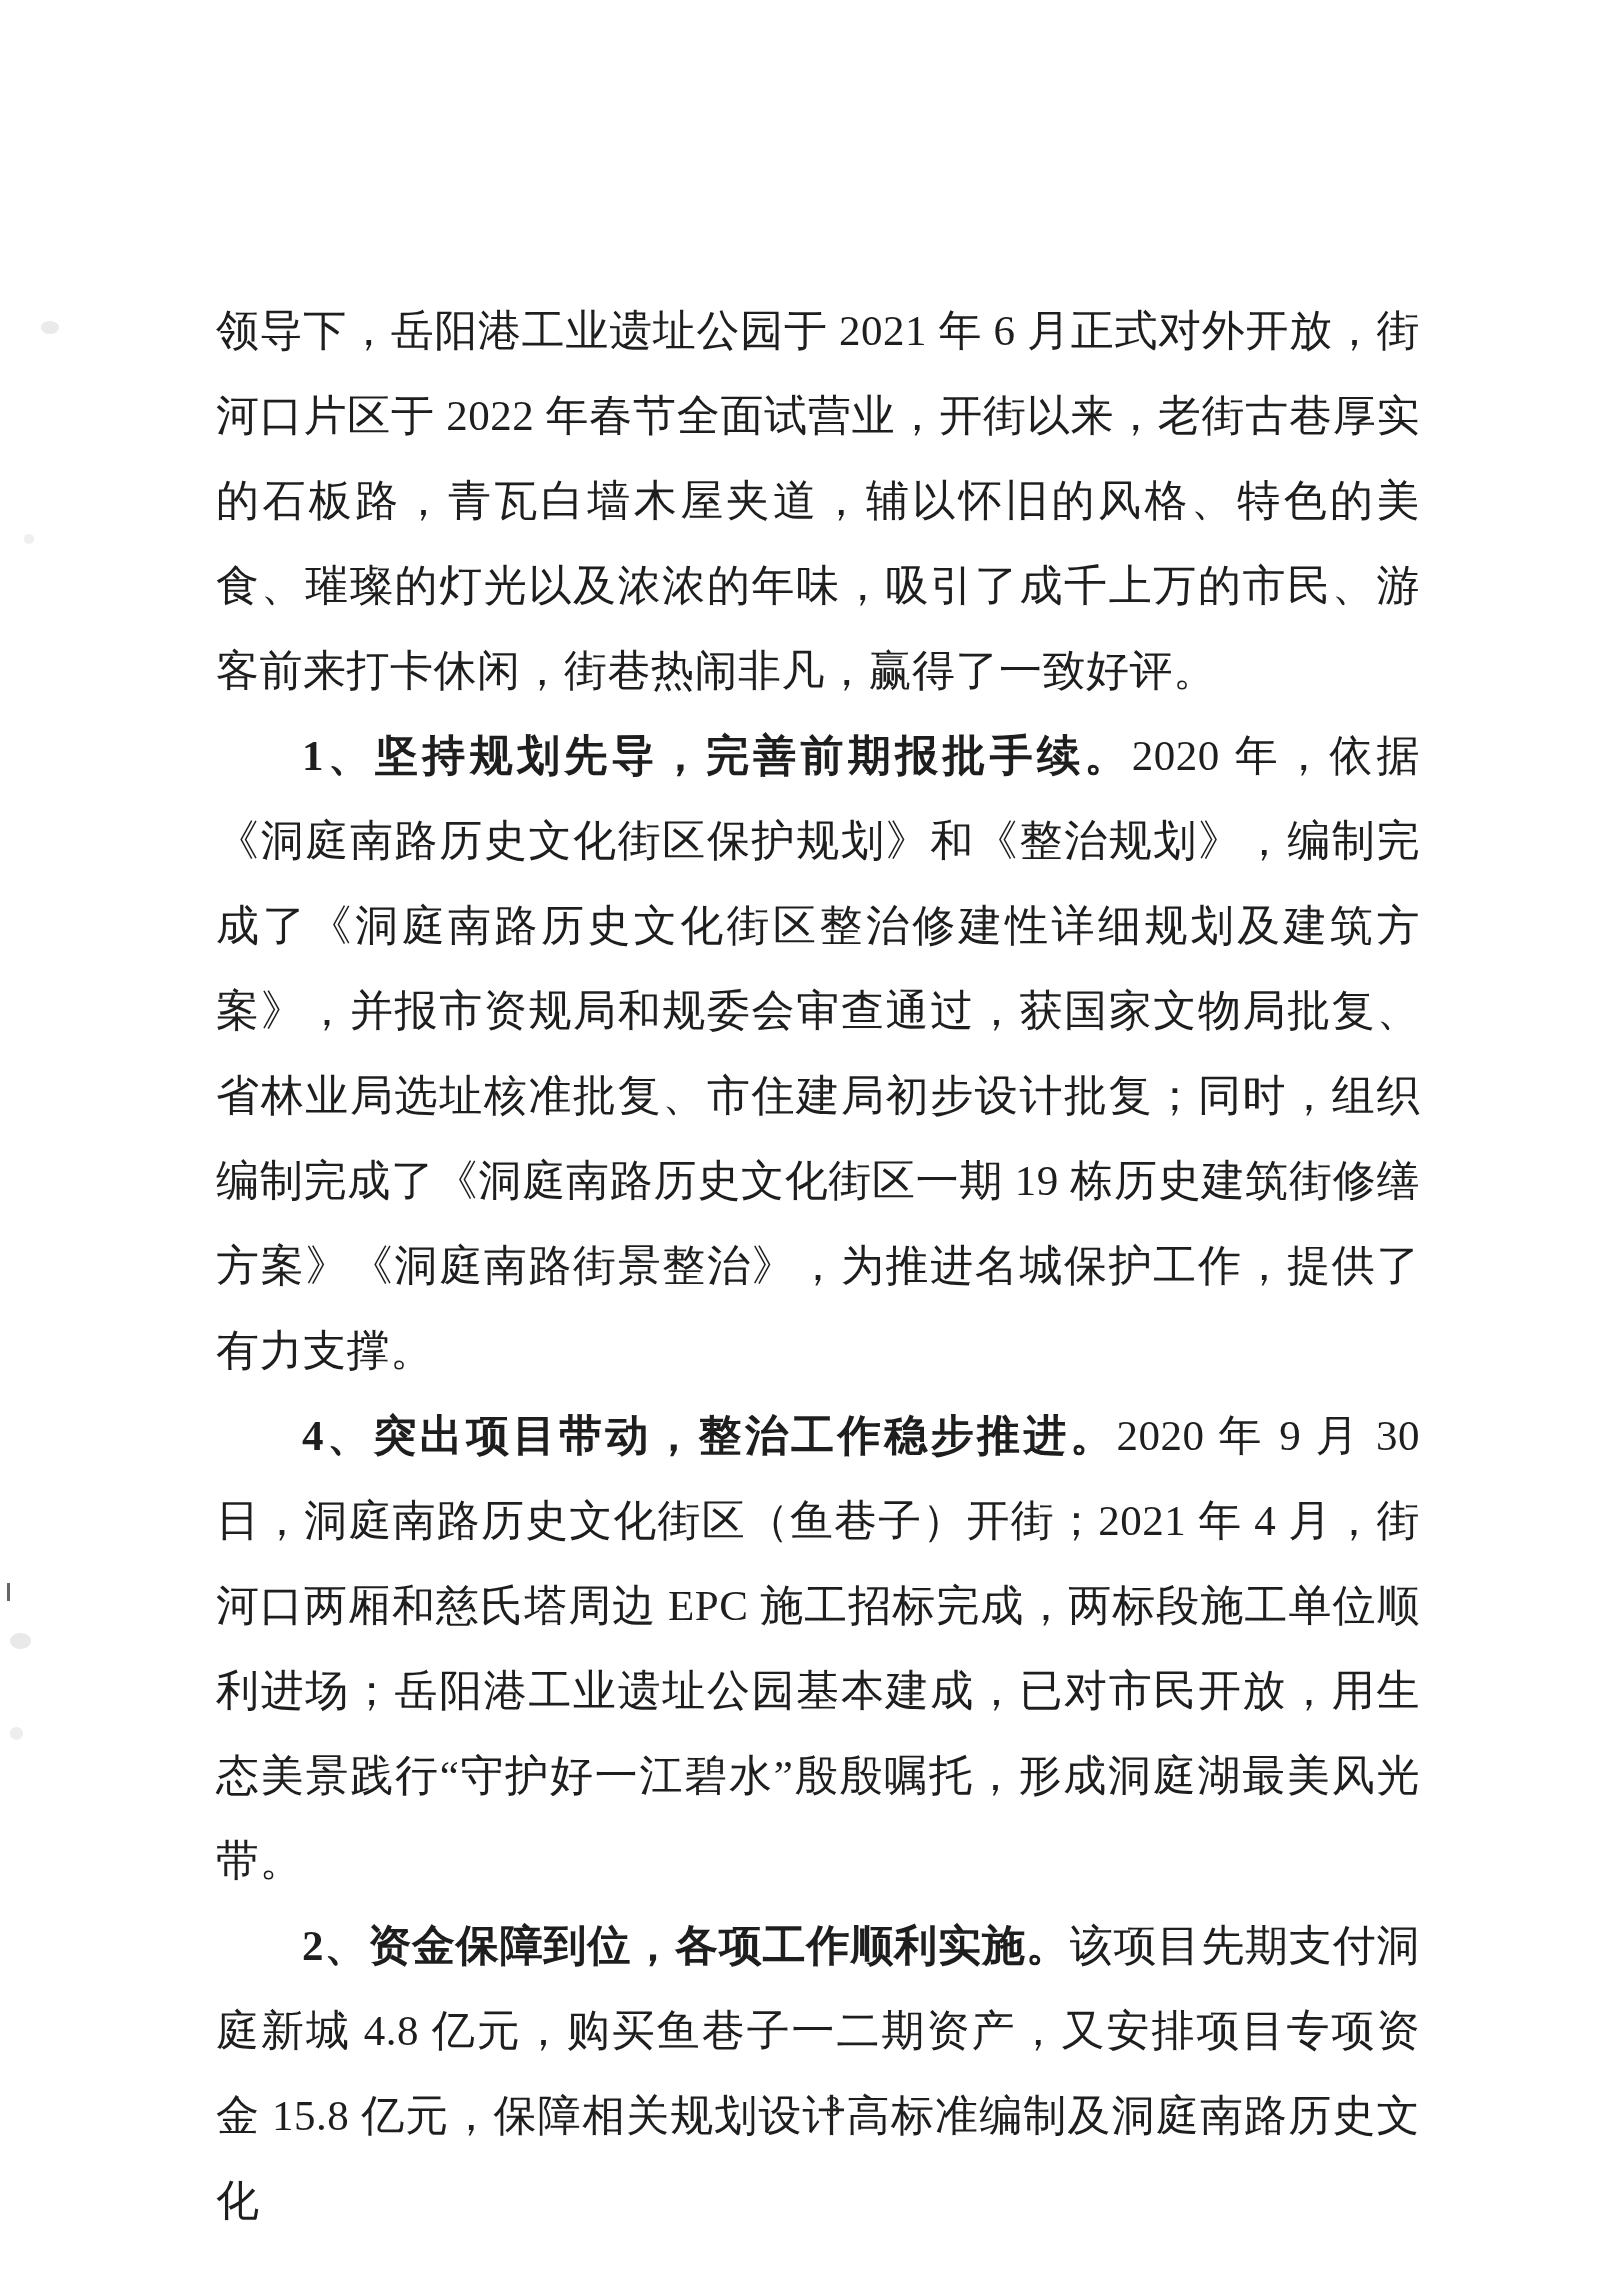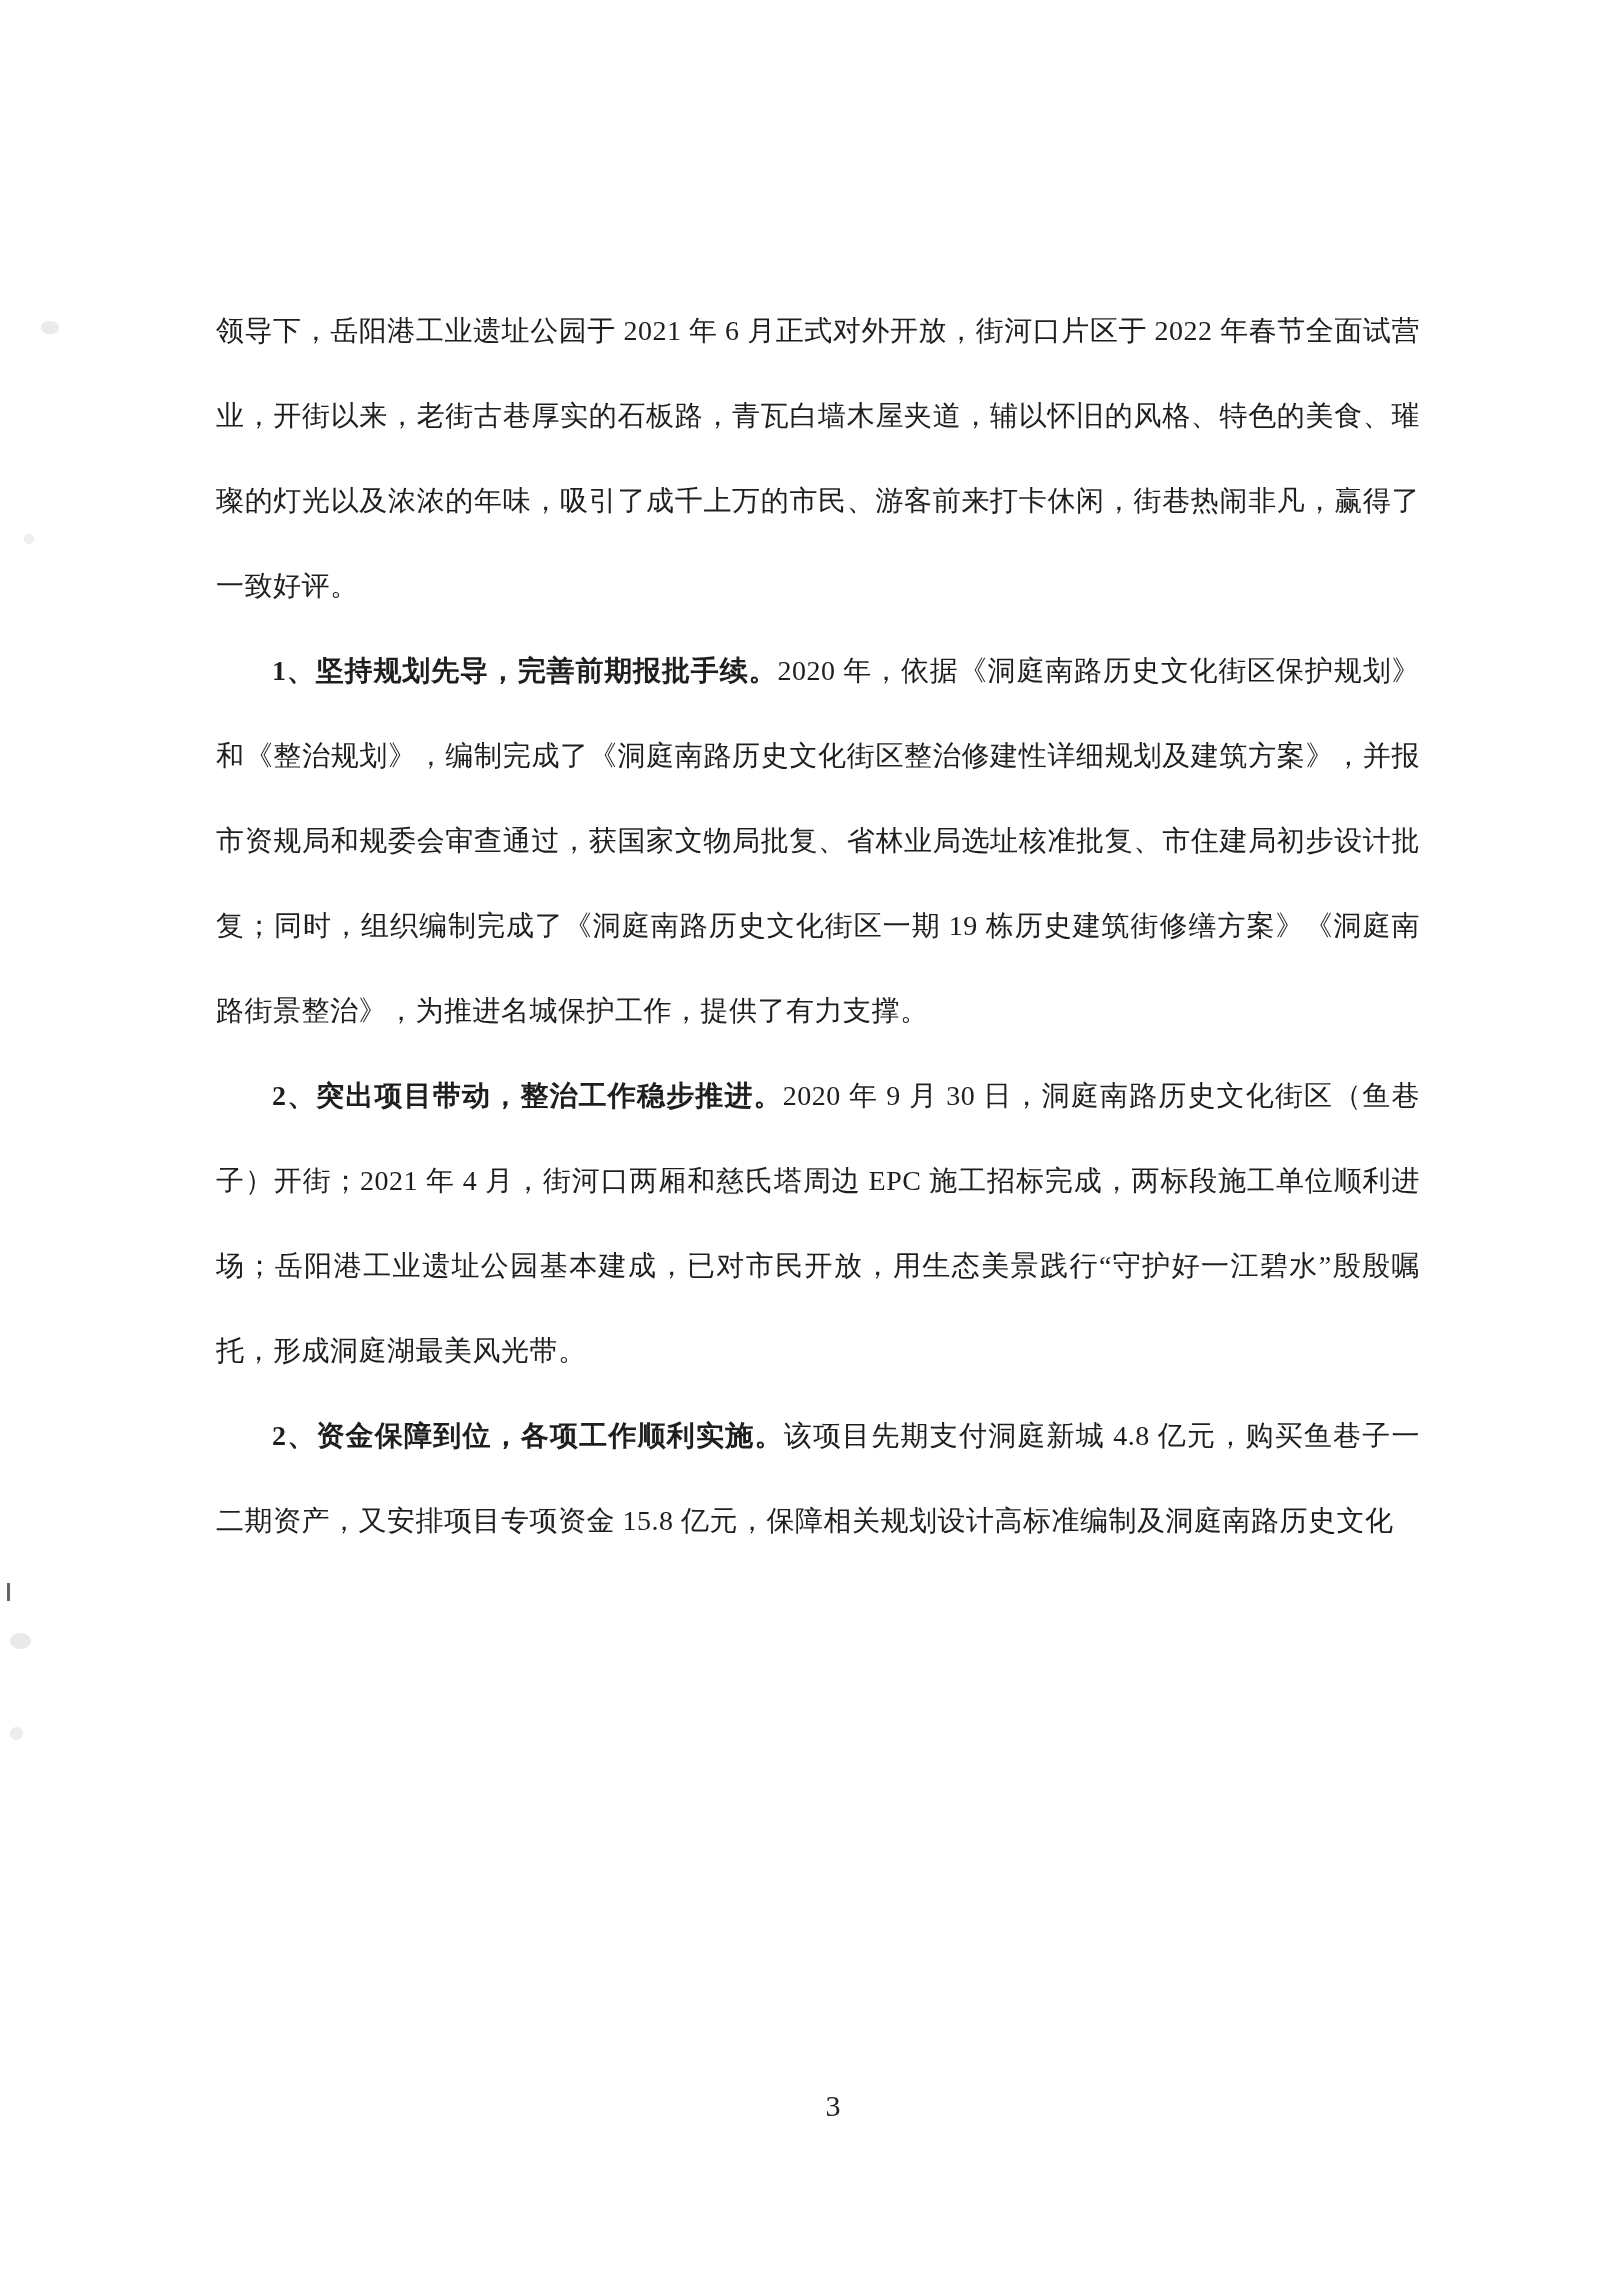--- a/index.html
+++ b/index.html
@@ -17,21 +17,21 @@
     color: #1e1e1e;
   }
   .content {
     position: absolute;
     left: 216px;
     top: 288px;
     width: 1204px;
   }
   .content p, .content h3 {
     margin: 0;
-    font-size: 28px;
+    font-size: 43px;
     line-height: 85px;
     font-weight: normal;
     text-align: justify;
     text-justify: inter-ideograph;
     letter-spacing: 0.5px;
   }
   .indent { text-indent: 2em; }
   .no-indent { text-indent: 0; }
   .section-heading { font-weight: bold; text-indent: 2em; }
   .lead { font-weight: bold; margin-top: 48px; }
@@ -79,21 +79,21 @@
   <div class="artifact artifact-smudge-3"></div>
   <div class="artifact artifact-smudge-4"></div>
 
   <div class="content">
 
     <p class="no-indent">领导下，岳阳港工业遗址公园于 2021 年 6 月正式对外开放，街河口片区于 2022 年春节全面试营业，开街以来，老街古巷厚实的石板路，青瓦白墙木屋夹道，辅以怀旧的风格、特色的美食、璀璨的灯光以及浓浓的年味，吸引了成千上万的市民、游客前来打卡休闲，街巷热闹非凡，赢得了一致好评。</p>
 
 
     <p class="indent"><span class="lead">1、坚持规划先导，完善前期报批手续。</span><span>2020 年，依据《洞庭南路历史文化街区保护规划》和《整治规划》，编制完成了《洞庭南路历史文化街区整治修建性详细规划及建筑方案》，并报市资规局和规委会审查通过，获国家文物局批复、省林业局选址核准批复、市住建局初步设计批复；同时，组织编制完成了《洞庭南路历史文化街区一期 19 栋历史建筑街修缮方案》《洞庭南路街景整治》，为推进名城保护工作，提供了有力支撑。</span></p>
 
-    <p class="indent"><span class="lead">2、突出项目带动，整治工作稳步推进。</span><span>2020 年 9 月 30 日，洞庭南路历史文化街区（鱼巷子）开街；2021 年 4 月，街河口两厢和慈氏塔周边 EPC 施工招标完成，两标段施工单位顺利进场；岳阳港工业遗址公园基本建成，已对市民开放，用生态美景践行“守护好一江碧水”殷殷嘱托，形成洞庭湖最美风光带。</span></p>
+    <p class="indent"><span class="lead">4、突出项目带动，整治工作稳步推进。</span><span>2020 年 9 月 30 日，洞庭南路历史文化街区（鱼巷子）开街；2021 年 4 月，街河口两厢和慈氏塔周边 EPC 施工招标完成，两标段施工单位顺利进场；岳阳港工业遗址公园基本建成，已对市民开放，用生态美景践行“守护好一江碧水”殷殷嘱托，形成洞庭湖最美风光带。</span></p>
 
     <p class="indent"><span class="lead">2、资金保障到位，各项工作顺利实施。</span><span>该项目先期支付洞庭新城 4.8 亿元，购买鱼巷子一二期资产，又安排项目专项资金 15.8 亿元，保障相关规划设计高标准编制及洞庭南路历史文化</span></p>
 
   </div>
 
   <div class="page-number">3</div>
 
 </div>
 
 

